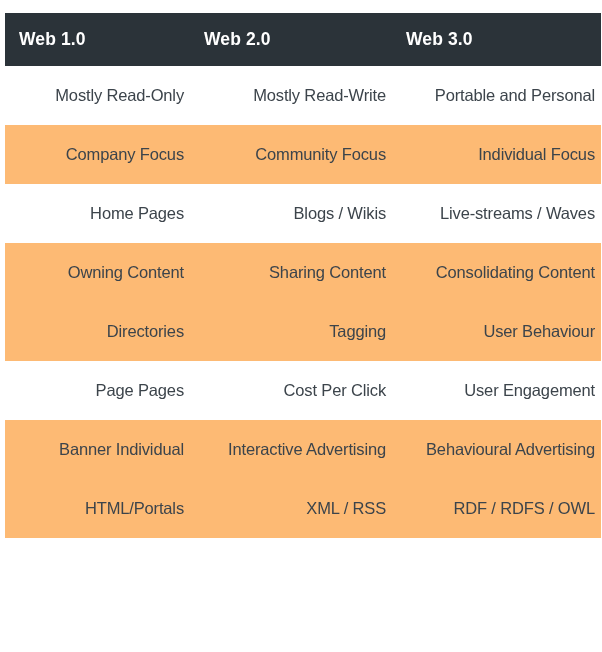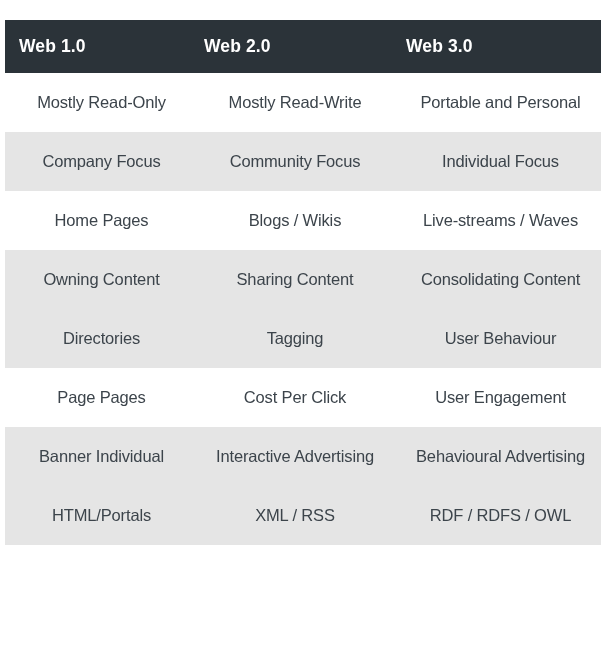--- a/index.html
+++ b/index.html
@@ -13,21 +13,21 @@
     background: #ffffff;
     font-family: "Liberation Sans", "DejaVu Sans", sans-serif;
     overflow: hidden;
   }
 
   .table-wrap {
     width: 602px;
     height: 652px;
     position: relative;
     background: #ffffff;
-    padding-top: 20px;
+    padding-top: 13px;
     box-sizing: border-box;
   }
 
   table.comparison {
     border-collapse: collapse;
     width: 596px;
     margin-left: 5px;
     table-layout: fixed;
   }
 
@@ -51,27 +51,27 @@
     letter-spacing: 0.1px;
     font-family: "Liberation Sans", "DejaVu Sans", sans-serif;
     box-sizing: border-box;
   }
 
   tbody tr {
     height: 59px;
   }
 
   tbody tr.odd  { background: #ffffff; }
-  tbody tr.even { background: #e5e5e5; }
+  tbody tr.even { background: #fdba74; }
 
   tbody td {
     color: #3c444b;
     font-size: 16.5px;
     font-weight: normal;
-    text-align: center;
+    text-align: right;
     padding: 0 6px 0 14px;
     vertical-align: middle;
     letter-spacing: -0.15px;
     white-space: nowrap;
     font-family: "Liberation Sans", "DejaVu Sans", sans-serif;
     box-sizing: border-box;
   }
 
   
   tbody tr.even.last td { }

